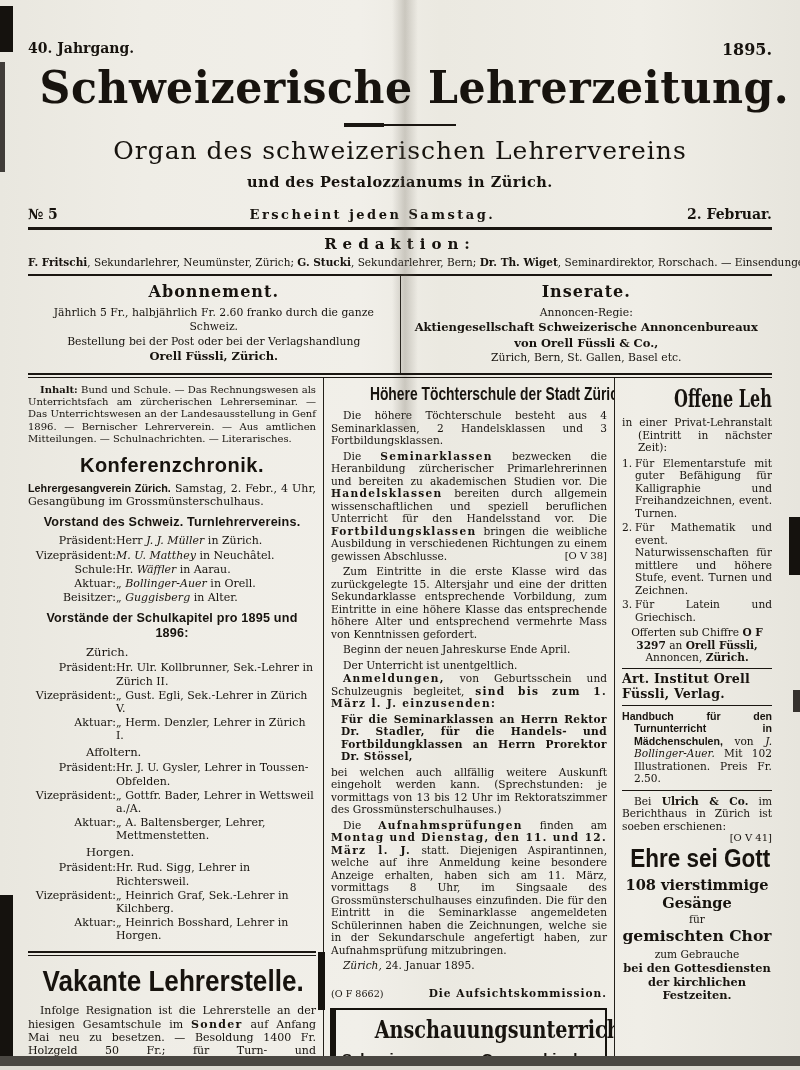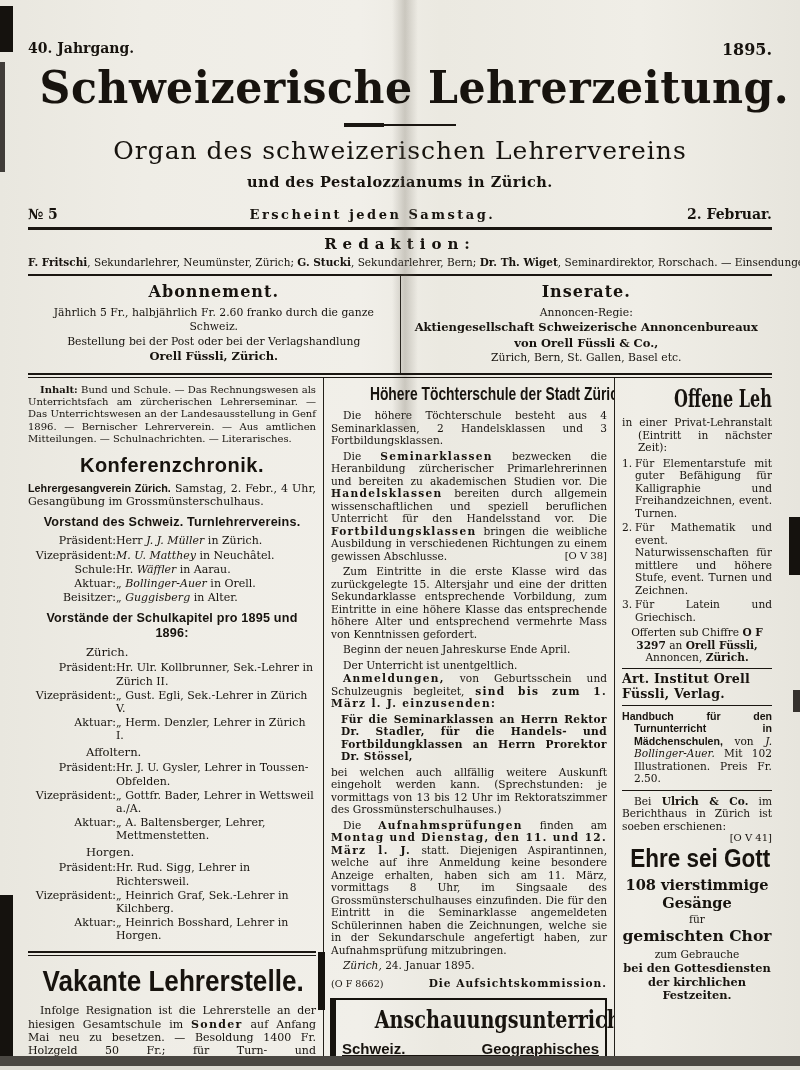--- a/index.html
+++ b/index.html
@@ -239,21 +239,21 @@
       <div class="ts-h sans"><span class="cond sx77">Höhere Töchterschule der Stadt Zürich.</span></div>
       <p class="ind">Die höhere Töchterschule besteht aus 4 Seminarklassen, 2 Handelsklassen und 3 Fortbildungsklassen.</p>
       <p class="ind"><span>Die </span><b class="spb">Seminarklassen</b><span> bezwecken die Heranbildung zürcherischer Primarlehrerinnen und bereiten zu akademischen Studien vor. Die </span><b class="spb">Handelsklassen</b><span> bereiten durch allgemein wissenschaftlichen und speziell beruflichen Unterricht für den Handelsstand vor. Die </span><b class="spb">Fortbildungsklassen</b><span> bringen die weibliche Ausbildung in verschiedenen Richtungen zu einem gewissen Abschlusse.</span><span class="ref-right">[O V 38]</span></p>
       <p class="ind">Zum Eintritte in die erste Klasse wird das zurückgelegte 15. Altersjahr und eine der dritten Sekundarklasse entsprechende Vorbildung, zum Eintritte in eine höhere Klasse das entsprechende höhere Alter und entsprechend vermehrte Mass von Kenntnissen gefordert.</p>
       <p class="ind">Beginn der neuen Jahreskurse Ende April.</p>
       <p class="ind" style="margin-bottom:1px">Der Unterricht ist unentgeltlich.</p>
       <p class="ind"><b class="spb">Anmeldungen,</b><span> von Geburtsschein und Schulzeugnis begleitet, </span><b class="spb">sind bis zum 1. März l. J. einzusenden:</b></p>
       <p class="p7">Für die Seminarklassen an Herrn Rektor Dr. Stadler, für die Handels- und Fortbildungklassen an Herrn Prorektor Dr. Stössel,</p>
       <p>bei welchen auch allfällig weitere Auskunft eingeholt werden kann. (Sprechstunden: je vormittags von 13 bis 12 Uhr im Rektoratszimmer des Grossmünsterschulhauses.)</p>
       <p class="ind"><span>Die </span><b class="spb">Aufnahmsprüfungen</b><span> finden am </span><b class="spb">Montag und Dienstag, den 11. und 12. März l. J.</b><span> statt. Diejenigen Aspirantinnen, welche auf ihre Anmeldung keine besondere Anzeige erhalten, haben sich am 11. März, vormittags 8 Uhr, im Singsaale des Grossmünsterschulhauses einzufinden. Die für den Eintritt in die Seminarklasse angemeldeten Schülerinnen haben die Zeichnungen, welche sie in der Sekundarschule angefertigt haben, zur Aufnahmsprüfung mitzubringen.</span></p>
-      <p class="ind" style="margin-bottom:5px"><i>Zürich,</i><span> 24. Januar 1895.</span></p>
+      <p class="ind" style="margin-bottom:15px"><i>Zürich,</i><span> 24. Januar 1895.</span></p>
       <div class="sig-row">
         <span style="font-size:9.6px">(O F 8662)</span>
         <span class="komm">Die Aufsichtskommission.</span>
       </div>
 
       <section class="ans-box">
         <div class="ans-h"><span class="cond sx80">Anschauungsunterricht.</span></div>
         <p class="ans-item"><span class="lead">Schweiz. Geographisches Bilderwerk.</span><span> Preis pro Serie à 6 Bilder mit Kommentar Fr. 15.—.</span></p>
 
       </section>

